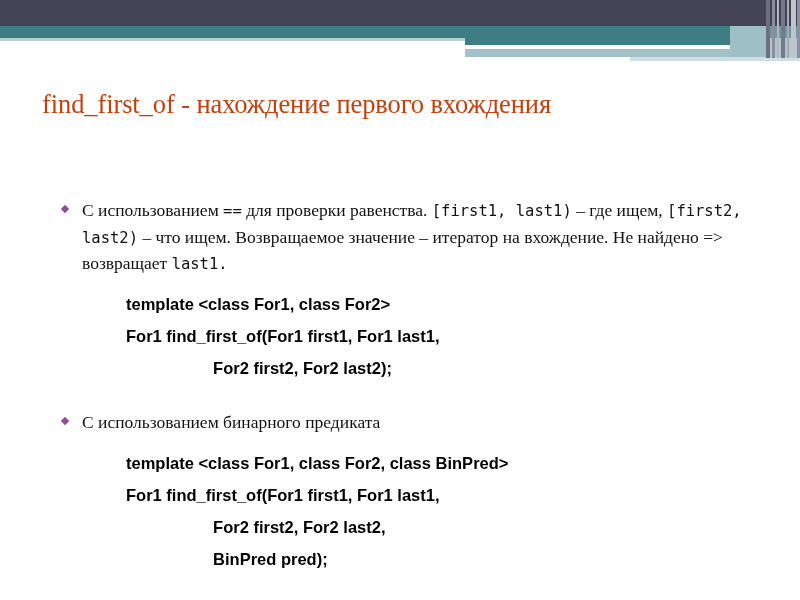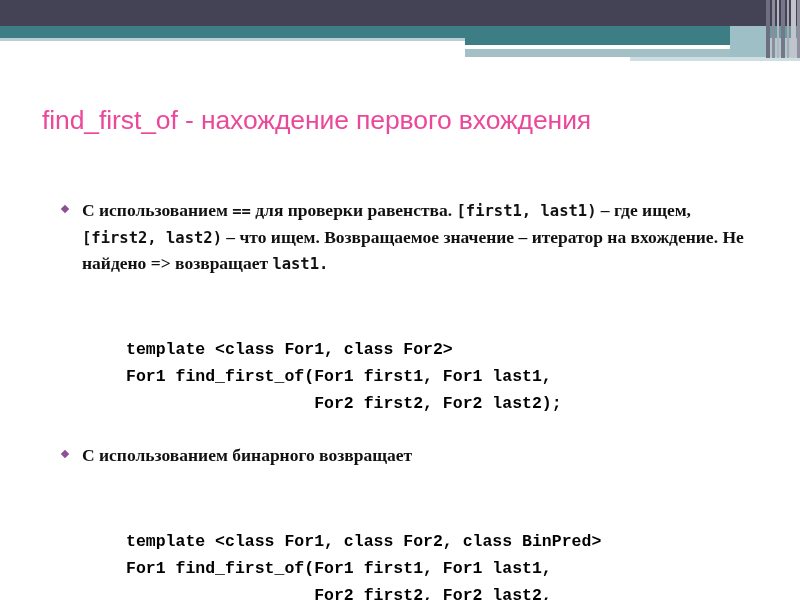--- a/index.html
+++ b/index.html
@@ -120,40 +120,39 @@
     top: 38px;
     width: 34px;
     height: 20px;
     background: rgba(185,206,211,0.60);
   }
 
   
   .title {
     position: absolute;
     left: 42px;
-    top: 104px;
+    top: 88px;
     width: 716px;
-    font-family: Liberation Sans, sans-serif;
+    font-family: Liberation Serif, serif;
     font-size: 26.5px;
     line-height: 33px;
-    color: #ec4899;
+    color: #c2410c;
     letter-spacing: -0.1px;
   }
 
   
   .content {
     position: absolute;
     left: 56px;
     top: 198px;
     width: 700px;
   }
   .bullet-row {
     position: relative;
     padding-left: 26px;
-    font-weight: bold;
   }
   .bullet-mark {
     position: absolute;
     left: 6px;
     top: 8px;
     width: 6px;
     height: 6px;
     background: #8e4f97;
     transform: rotate(45deg);
   }
@@ -165,27 +164,26 @@
   }
   .bullet-text code,
   .mono {
     font-family: "DejaVu Sans Mono", "Liberation Mono", monospace;
     font-size: 15.5px;
     letter-spacing: 0px;
   }
 
   .code-block {
     margin-left: 70px;
-    font-family: Liberation Mono, monospace;
+    font-family: Liberation Sans, sans-serif;
     font-size: 16.5px;
-    line-height: 27px;
+    line-height: 32px;
     color: #000000;
     white-space: pre;
     font-weight: 700;
-    margin-top: 48px;
   }
 
   .spacer-sm { height: 10px; }
   .spacer-md { height: 26px; }
   .spacer-lg { height: 12px; }
 </style>
 </head>
 <body>
 
 <div class="banner">
@@ -222,21 +220,21 @@
   <div class="spacer-sm"></div>
 
   <div class="code-block">template &lt;class For1, class For2&gt;
 For1 find_first_of(For1 first1, For1 last1,
                    For2 first2, For2 last2);</div>
 
   <div class="spacer-md"></div>
 
   <div class="bullet-row">
     <span class="bullet-mark"></span>
-    <div class="bullet-text"><span>С использованием бинарного возвращает</span></div>
+    <div class="bullet-text"><span>С использованием бинарного предиката</span></div>
   </div>
 
   <div class="spacer-lg"></div>
 
   <div class="code-block">template &lt;class For1, class For2, class BinPred&gt;
 For1 find_first_of(For1 first1, For1 last1,
                    For2 first2, For2 last2,
                    BinPred pred);</div>
 
 </div>

